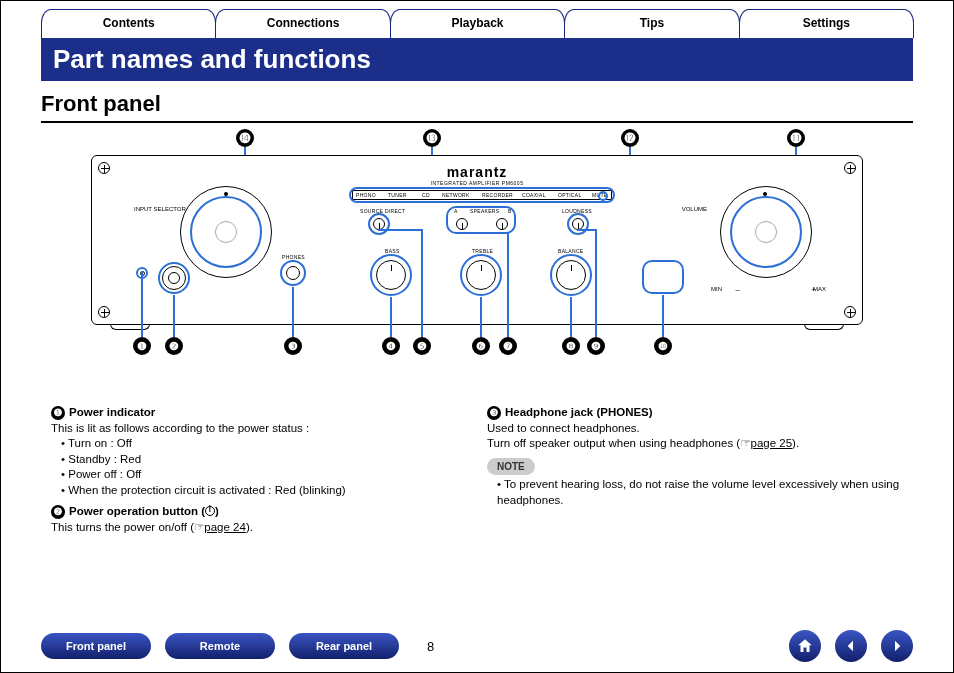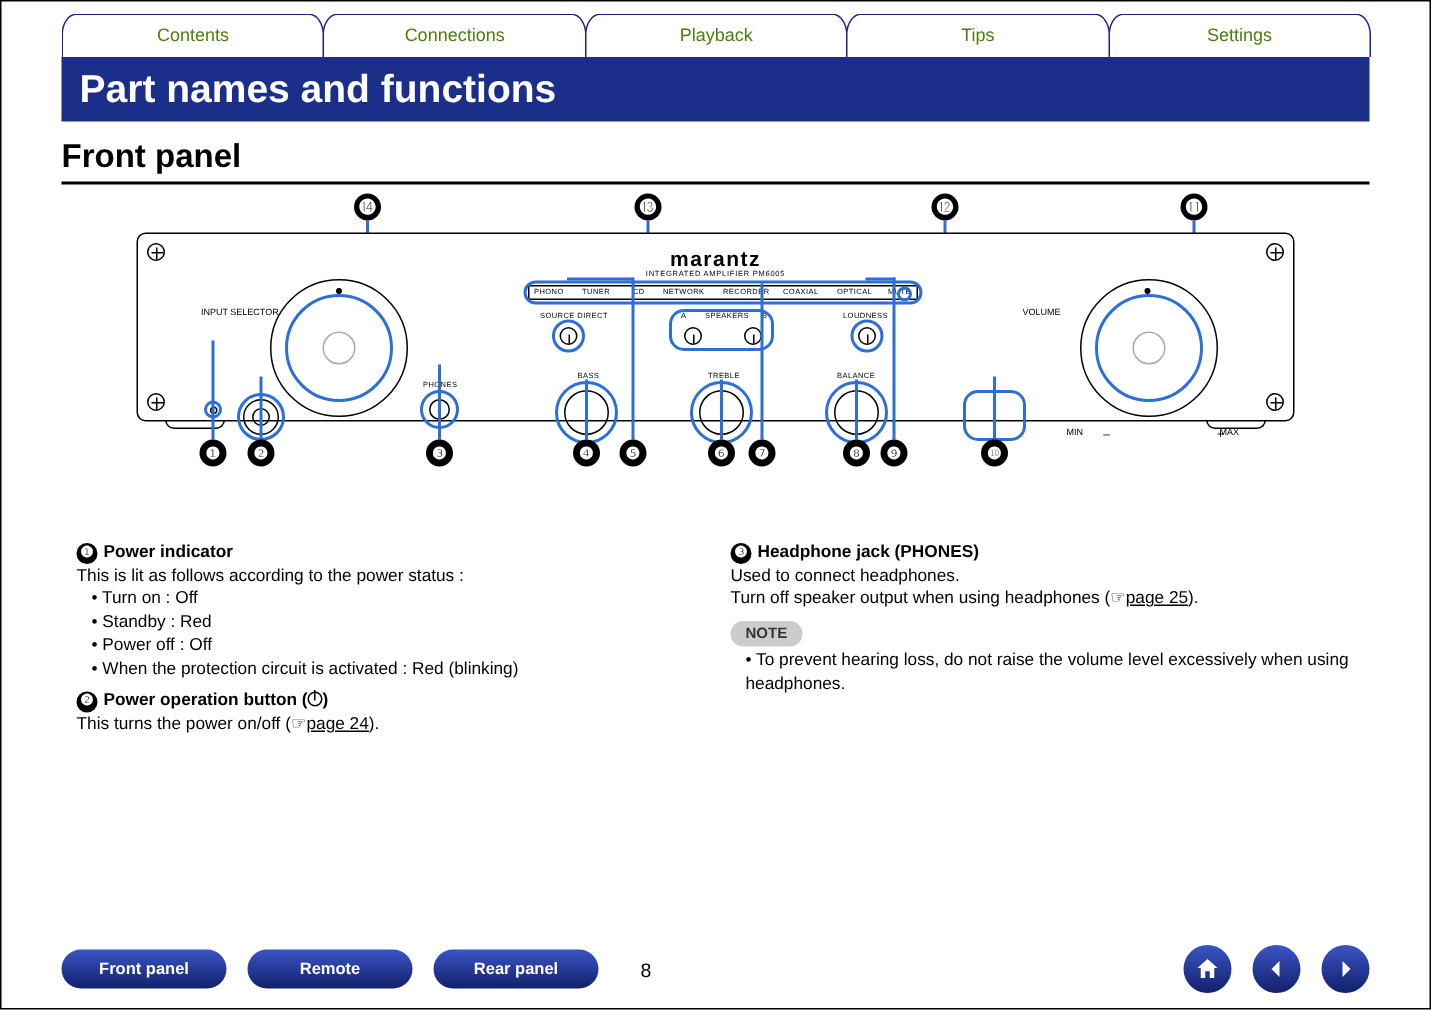--- a/index.html
+++ b/index.html
@@ -11,22 +11,22 @@
     position: relative;
     overflow: hidden;
     border: 1px solid #000;
   }
   
   .tabs { display:flex; padding: 8px 40px 0 40px; gap: 0; position:relative; }
   .tab {
     flex:1;
     text-align:center;
     font-size:12px;
-    font-weight:normal;
-    color:#4d7c0f;
+    font-weight:bold;
+    color:#000000;
     padding:6px 0 8px;
     border:1px solid #1a237e;
     border-bottom:none;
     border-radius: 10px 10px 0 0 / 14px 14px 0 0;
     background:#fff;
     cursor:pointer;
     margin-right:-1px;
   }
   .title-bar {
     margin: 0 40px;
@@ -44,21 +44,21 @@
     padding-bottom:4px;
   }
   
   .diagram-wrap {
     margin: 6px 90px 0 90px;
     position:relative;
   }
   .panel-box {
     border:1.5px solid #000;
     border-radius:6px;
-    height:126px;
+    height:170px;
     position:relative;
     background:#fff;
   }
   .screw { position:absolute; width:12px; height:12px; border:1px solid #000; border-radius:50%; }
   .screw::after { content:""; position:absolute; left:5px; top:2px; width:1px; height:8px; background:#000; }
   .screw::before { content:""; position:absolute; top:5px; left:2px; height:1px; width:8px; background:#000; }
   .big-knob {
     position:absolute; width:92px; height:92px; border:1.5px solid #000; border-radius:50%;
   }
   .big-knob::after { content:""; position:absolute; left:50%; top:50%; transform:translate(-50%,-50%);

